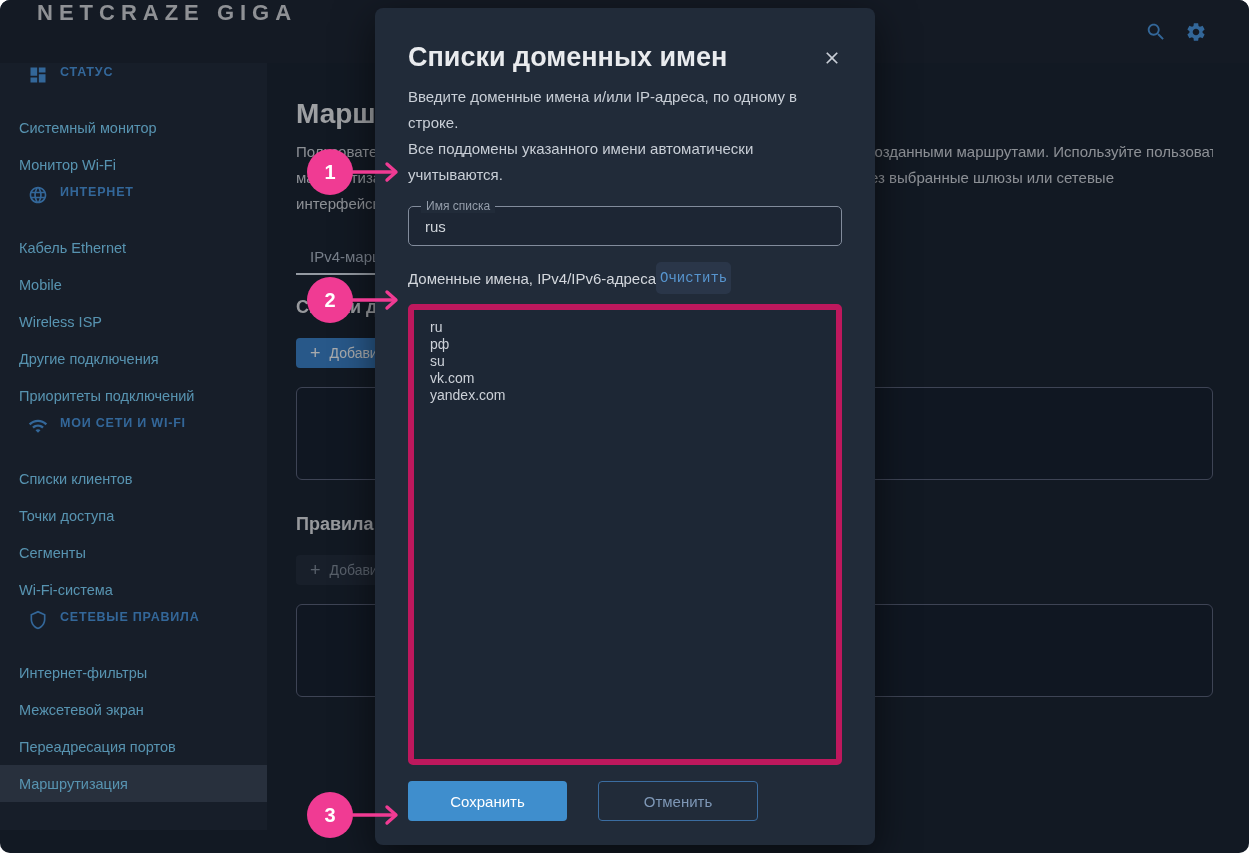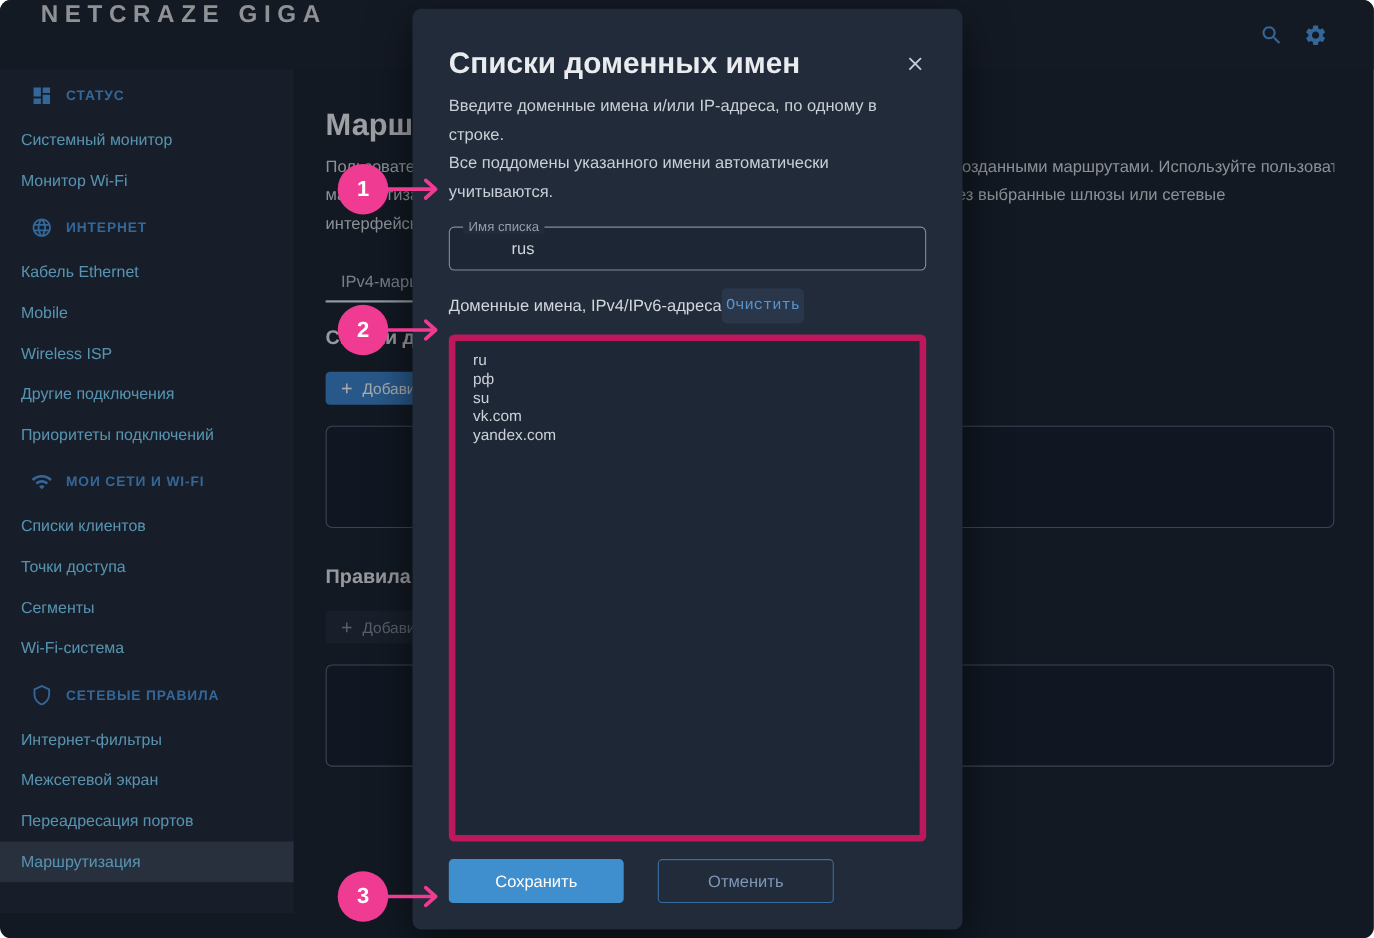--- a/index.html
+++ b/index.html
@@ -18,21 +18,21 @@
     letter-spacing:6px; white-space:nowrap;
   }
   .header-icons{ margin-left:auto; margin-right:42px; display:flex; gap:18px; align-items:center; }
   .hicon{ width:22px; height:22px; color:#4a94dc; cursor:pointer; }
   .hicon svg{ width:22px; height:22px; fill:currentColor; display:block; }
   
   .sidebar{
     position:absolute; left:0; top:63px; width:267px; bottom:23px;
     background:#212b3b; overflow:hidden; z-index:1;
   }
-  .sb-section{ height:44px; display:flex; align-items:center; padding-left:28px; margin-top:2px; }
+  .sb-section{ height:44px; display:flex; padding-left:28px; margin-top:2px; }
   .sb-ico{ width:20px; height:20px; color:#4a94dc; }
   .sb-ico svg{ width:20px; height:20px; fill:currentColor; display:block; }
   .sb-sec-label{ margin-left:12px; font-size:12.5px; font-weight:bold; letter-spacing:.8px; color:#4a94dc; }
   .sb-item{
     height:37px; display:flex; align-items:center; padding-left:19px;
     font-size:14.5px; color:#7dd3fc; cursor:pointer;
   }
   .sb-item.active{ background:#3a4558; }
   
   .main{
@@ -72,21 +72,21 @@
   }
   .modal-title{ font-size:27px; font-weight:bold; color:#e9ebee; line-height:30px; }
   .modal-close{
     position:absolute; top:40px; right:33px; width:20px; height:20px;
     color:#c9ced6; cursor:pointer; background:none; border:none; padding:0;
   }
   .modal-close svg{ width:20px; height:20px; fill:currentColor; display:block; }
   .modal-desc{ margin-top:12px; font-size:15px; line-height:26px; color:#c9cfd7; }
   .field{
     position:relative; margin-top:18px; height:40px;
-    border:1px solid #828c9c; border-radius:5px; background:#1d2634;padding-left:40px;
+    border:1px solid #828c9c; border-radius:5px; background:#1d2634;
   }
   .field-label{
     position:absolute; top:-8px; left:12px; padding:0 5px; background:#212b39;
     font-size:12px; color:#959eab; line-height:14px;
   }
   .field input{
     width:100%; height:100%; background:transparent; border:none; outline:none;
     padding:0 16px; font-family:inherit; font-size:15px; color:#cfd4da;
   }
   .list-row{ margin-top:16px; display:flex; align-items:center; }

